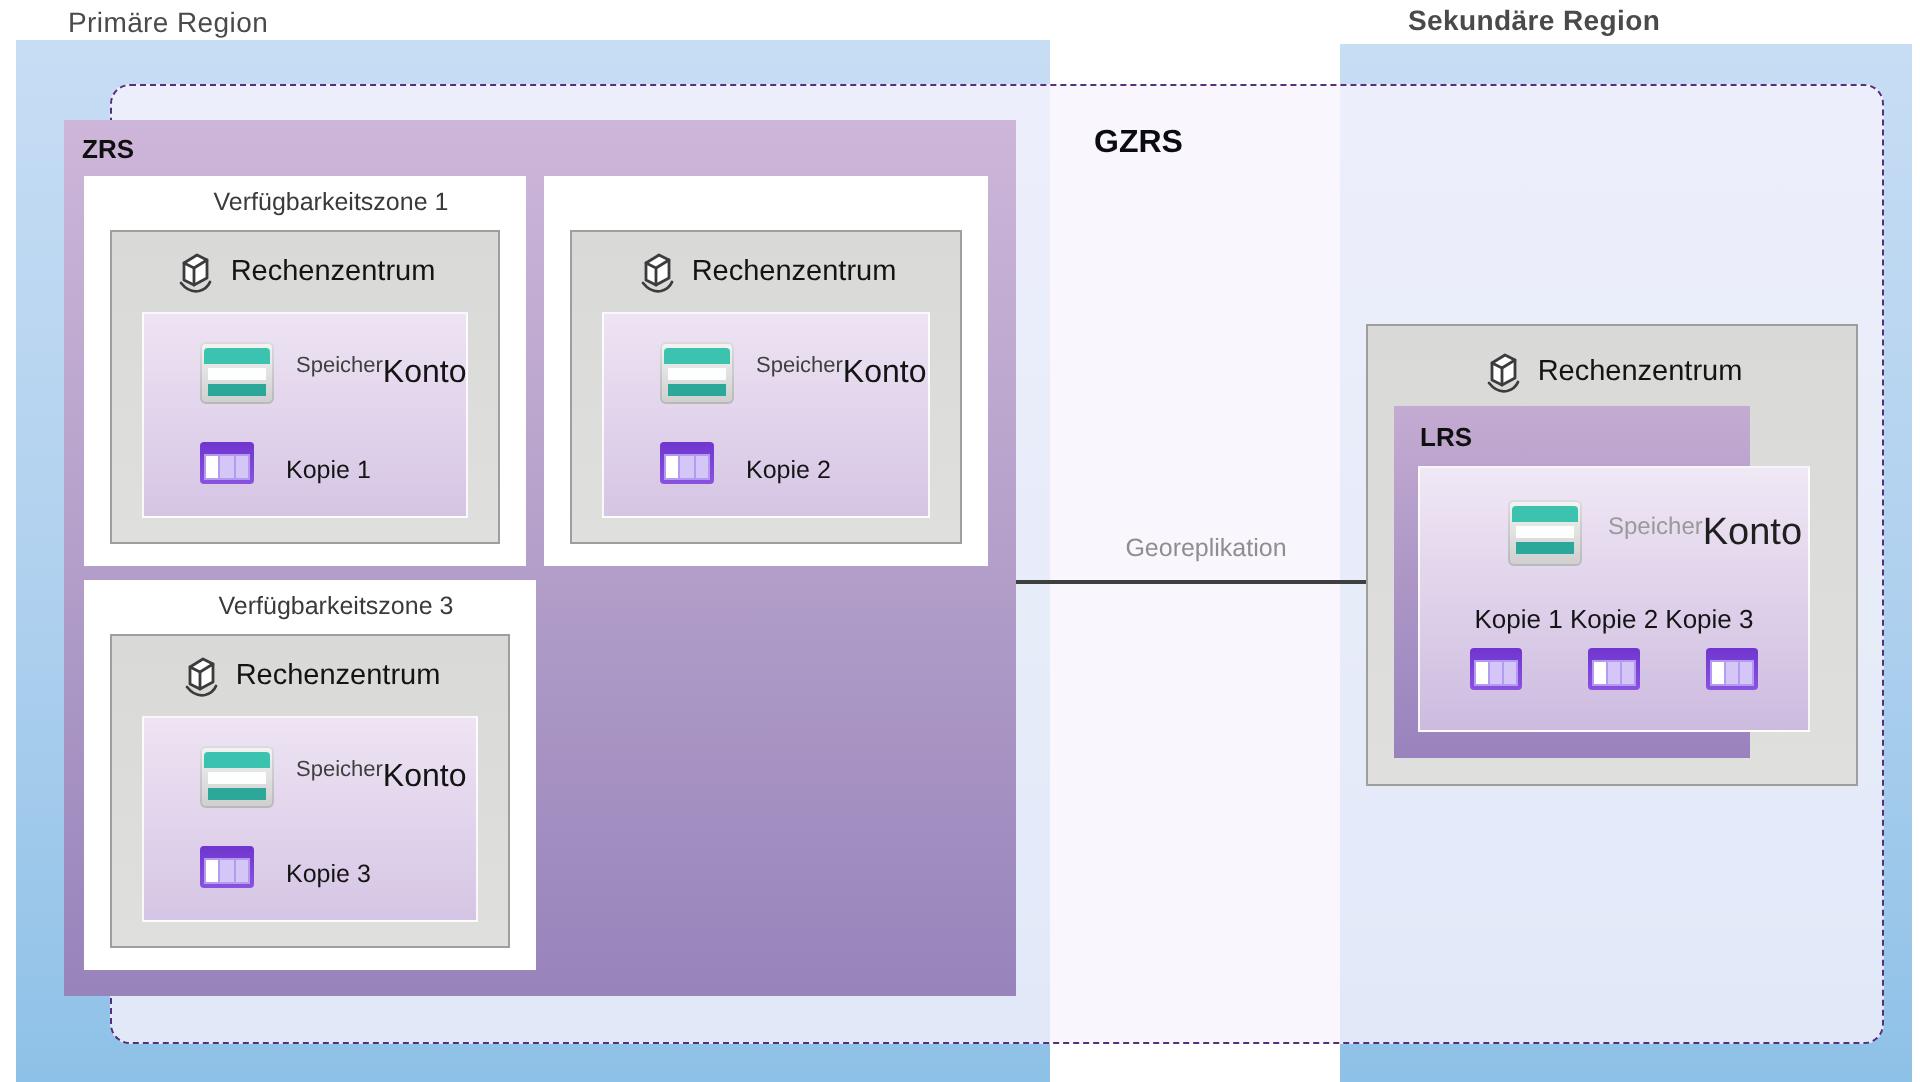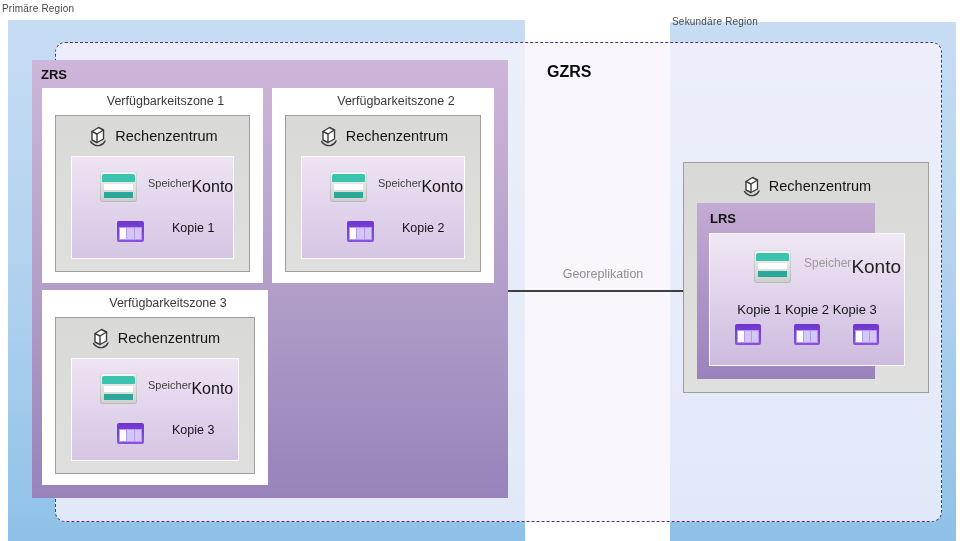--- a/index.html
+++ b/index.html
@@ -5,23 +5,23 @@
   * { margin:0; padding:0; box-sizing:border-box; }
   html,body { width:960px; height:541px; background:#ffffff; overflow:hidden;
     font-family:"Liberation Sans", sans-serif; }
   .abs { position:absolute; }
   #canvas { position:relative; width:960px; height:541px; background:#fff; }
 
   
   .region-blue { background:linear-gradient(180deg,#c7ddf4 0%,#aed0ee 55%,#8ec1e7 100%); }
   #region-primary { left:8px; top:20px; width:517px; height:521px; }
   #region-secondary { left:670px; top:22px; width:286px; height:519px; }
-  .region-label { font-size:10px; color:#4a4a4a; letter-spacing:0.2px; }
+  .region-label { font-size:14px; color:#4a4a4a; letter-spacing:0.2px;margin-left:32px; }
   #label-primary { left:2px; top:3px; }
-  #label-secondary { left:672px; top:16px; }
+  #label-secondary { left:672px; top:2px;font-weight:bold; }
 
   
   #gzrs-rect { left:55px; top:42px; width:887px; height:480px;
     background:rgba(247,244,252,0.78); border:1.5px dashed #55307c; border-radius:10px; }
   #gzrs-label { left:547px; top:63px; width:100px; text-align:left;
     font-size:16px; font-weight:bold; color:#0b0b12; }
 
   
   #zrs-box { left:32px; top:60px; width:476px; height:438px;
     background:linear-gradient(180deg,#cdb6d9 0%,#b39fc9 50%,#9883bb 100%); }
@@ -38,21 +38,21 @@
   .dc-header { display:flex; justify-content:center; align-items:center; gap:7px; margin-top:7px; }
   .dc-label { font-size:14.5px; color:#141414;text-align:right; }
 
   .storage-panel { left:15px; right:15px; top:40px; height:103px;
     background:linear-gradient(180deg,#eee4f3 0%,#e2d4ec 50%,#d5c5e4 100%);
     border:1px solid rgba(255,255,255,0.85); }
   .storage-row { left:28px; top:14px; display:flex; align-items:center; gap:11px; }
   .storage-labels { display:flex; flex-direction:row; }
   .speicher-label { font-size:11px; color:#3f3f3f; line-height:13px; }
   .konto-label { font-size:16px; color:#141414; line-height:19px; }
-  .copy-row { left:45px; top:64px; display:flex; align-items:flex-start; gap:28px; }
+  .copy-row { left:28px; top:64px; display:flex; align-items:flex-end; gap:16px; }
   .copy-label { font-size:12.5px; color:#141414; }
 
   
   .storage-icon { width:37px; height:31px; border-radius:3px; position:relative;
     background:linear-gradient(180deg,#f4f4f4,#cecece); box-shadow:inset 0 0 0 1px rgba(0,0,0,0.10); }
   .storage-icon .bar-top { position:absolute; left:2px; right:2px; top:3px; height:8px;
     background:#3cc3b0; border-radius:2px 2px 0 0; }
   .storage-icon .bar-mid { position:absolute; left:4px; right:4px; top:13px; height:6px; background:#fdfefe; }
   .storage-icon .bar-bot { position:absolute; left:4px; right:4px; top:21px; height:6px; background:#2ba899; }
 
@@ -143,21 +143,20 @@
                   <span class="col"></span>
                 </span>
             </span>
             <span class="copy-label">Kopie 1</span>
           </div>
         </div>
       </div>
     </div>
 
     <div id="zone-2" class="abs zone">
-      <div class="abs zone-title">Verfügbarkeitszone 2</div>
       <div class="abs dc-box">
         <div class="dc-header">
           <span>
             <svg class="dc-icon" width="21" height="26" viewBox="0 0 21 26">
               <g fill="#ffffff" stroke="#3c3c3c" stroke-width="1.4" stroke-linejoin="round" stroke-linecap="round">
                 <path d="M5 8.5 L11.5 4.5 L16.5 7 L16.5 16 L10 19.5 L5 17 Z"></path>
                 <path d="M5 8.5 L10 11 L10 19.5" fill="none"></path>
                 <path d="M10 11 L16.5 7" fill="none"></path>
                 <path d="M3.5 18.5 Q7.5 23.5 12.5 22.5 Q16.5 21.5 18 18" fill="none"></path>
               </g>

